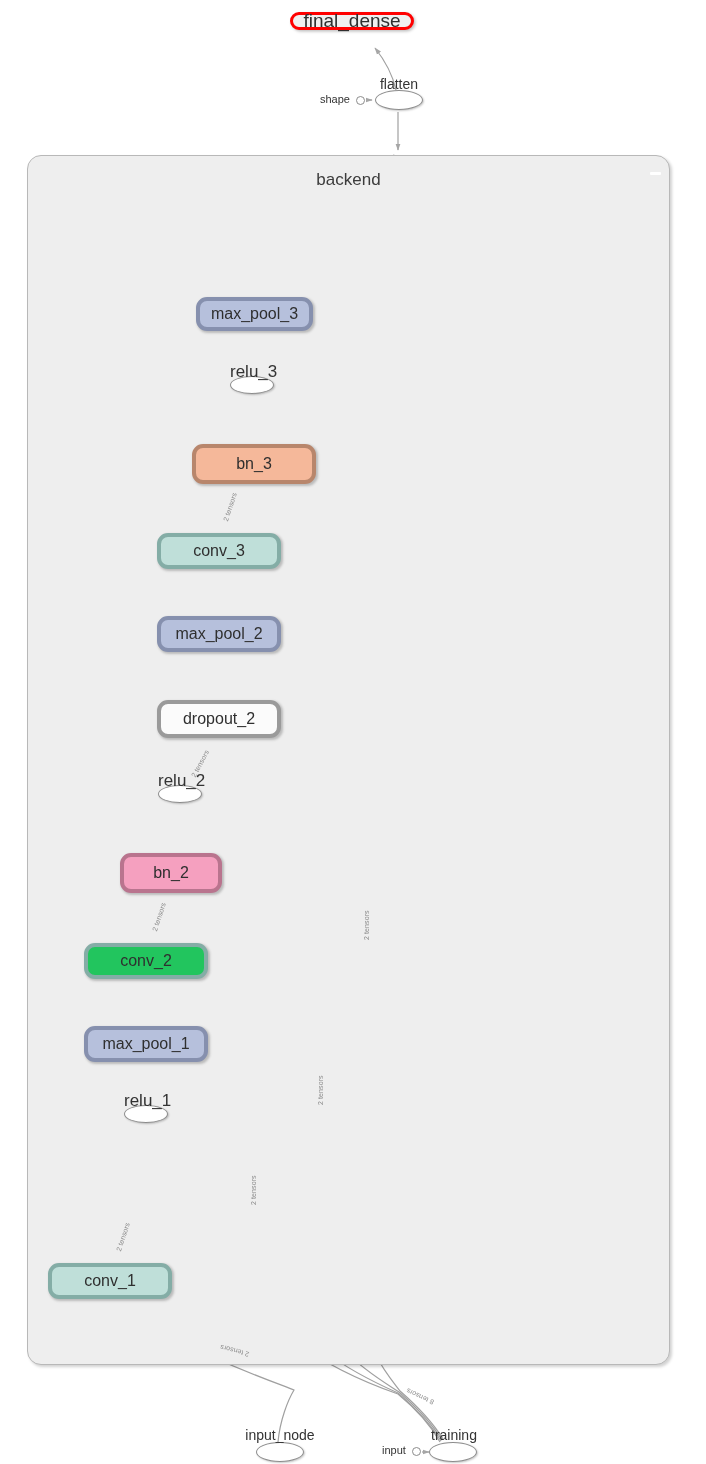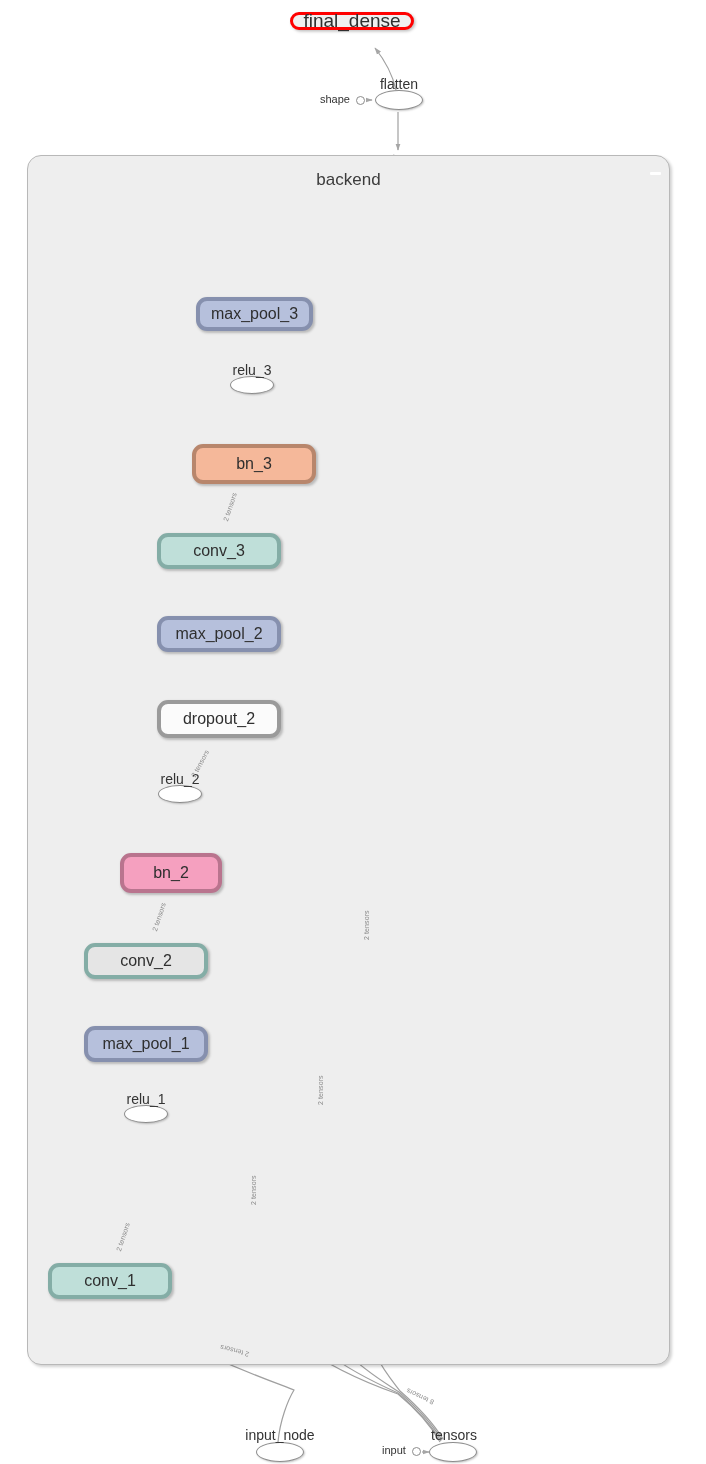--- a/index.html
+++ b/index.html
@@ -85,21 +85,21 @@
     position: absolute;
     box-sizing: border-box;
     background: #ffffff;
     border: 1px solid #8c8c8c;
     border-radius: 50%;
     box-shadow: 1px 1px 2px rgba(0,0,0,0.22);
   }
   .ellipse-label {
     position: absolute;
     color: #333333;
-    font-size: 14px;
+    font-size: 17px;
     white-space: nowrap;
     text-align: center;
   }
   .ellipse-label.big {
     font-size: 14px;
   }
 
   
   .stub-circle {
     position: absolute;
@@ -225,41 +225,41 @@
       <span>dropout_2</span>
     </div>
 
     <div class="ellipse-node" style="left:158px; top:785px; width:44px; height:18px;"></div>
     <div class="ellipse-label" style="left:158px; top:771px; width:44px;">relu_2</div>
 
     <div class="op-node" style="left:120px; top:853px; width:102px; height:40px; background:#f5a0bf; border-color:#b9748e;">
       <span>bn_2</span>
     </div>
 
-    <div class="op-node" style="left:84px; top:943px; width:124px; height:36px; background:#e5e5e5; border-color:#84ada6;">
+    <div class="op-node" style="left:84px; top:943px; width:124px; height:36px; background:#22c55e; border-color:#84ada6;">
       <span>conv_2</span>
     </div>
 
     <div class="op-node" style="left:84px; top:1026px; width:124px; height:36px; background:#b6c0dc; border-color:#8690ae;">
       <span>max_pool_1</span>
     </div>
 
     <div class="ellipse-node" style="left:124px; top:1105px; width:44px; height:18px;"></div>
     <div class="ellipse-label" style="left:124px; top:1091px; width:44px;">relu_1</div>
 
 
     <div class="op-node" style="left:48px; top:1263px; width:124px; height:36px; background:#bfdfd9; border-color:#84ada6;">
       <span>conv_1</span>
     </div>
 
     <div class="ellipse-node" style="left:256px; top:1442px; width:48px; height:20px;"></div>
     <div class="ellipse-label big" style="left:238px; top:1427px; width:84px;">input_node</div>
 
     <div class="ellipse-node" style="left:429px; top:1442px; width:48px; height:20px;"></div>
-    <div class="ellipse-label big" style="left:431px; top:1427px; width:74px; text-align:left;">tensors</div>
+    <div class="ellipse-label big" style="left:431px; top:1427px; width:74px; text-align:left;">training</div>
 
     <div class="stub-circle" style="left:412px; top:1447px;"></div>
     <div class="stub-label" style="left:382px; top:1444px;">input</div>
 
     <div class="edge-label" style="left:222px; top:520px; transform:rotate(-72deg);">2 tensors</div>
 
     <div class="edge-label" style="left:151px; top:930px; transform:rotate(-72deg);">2 tensors</div>
 
     <div class="edge-label" style="left:115px; top:1250px; transform:rotate(-72deg);">2 tensors</div>
 

